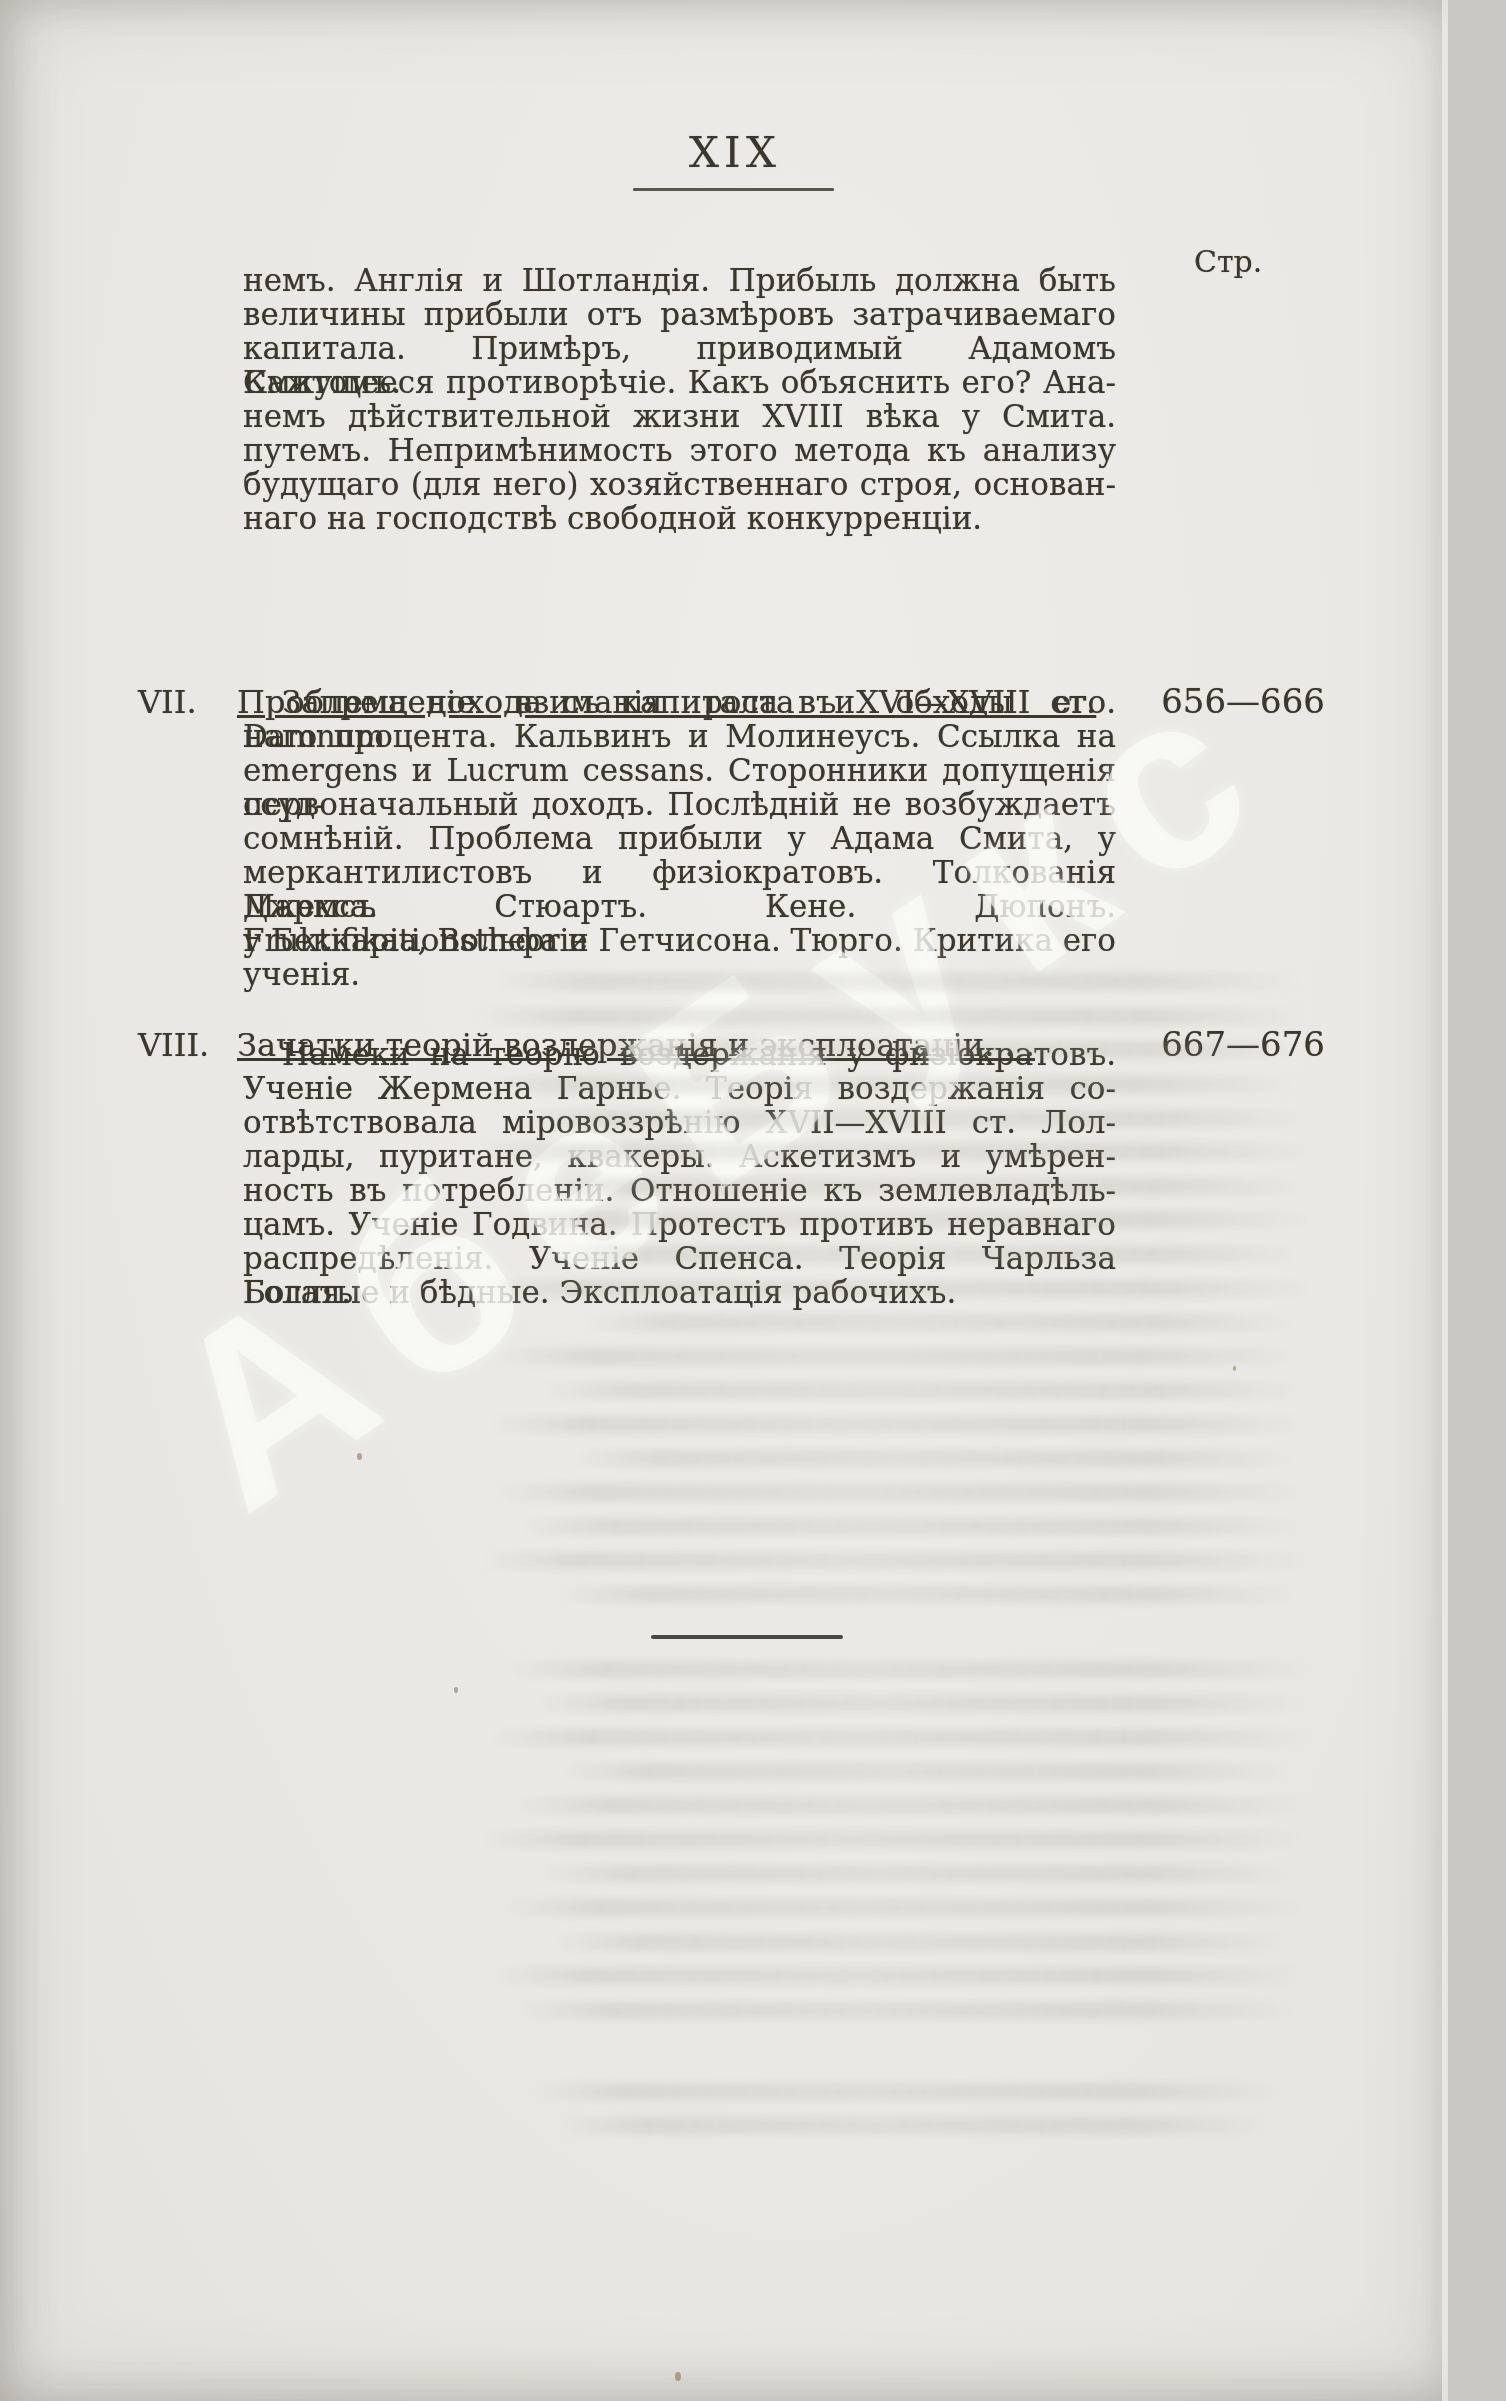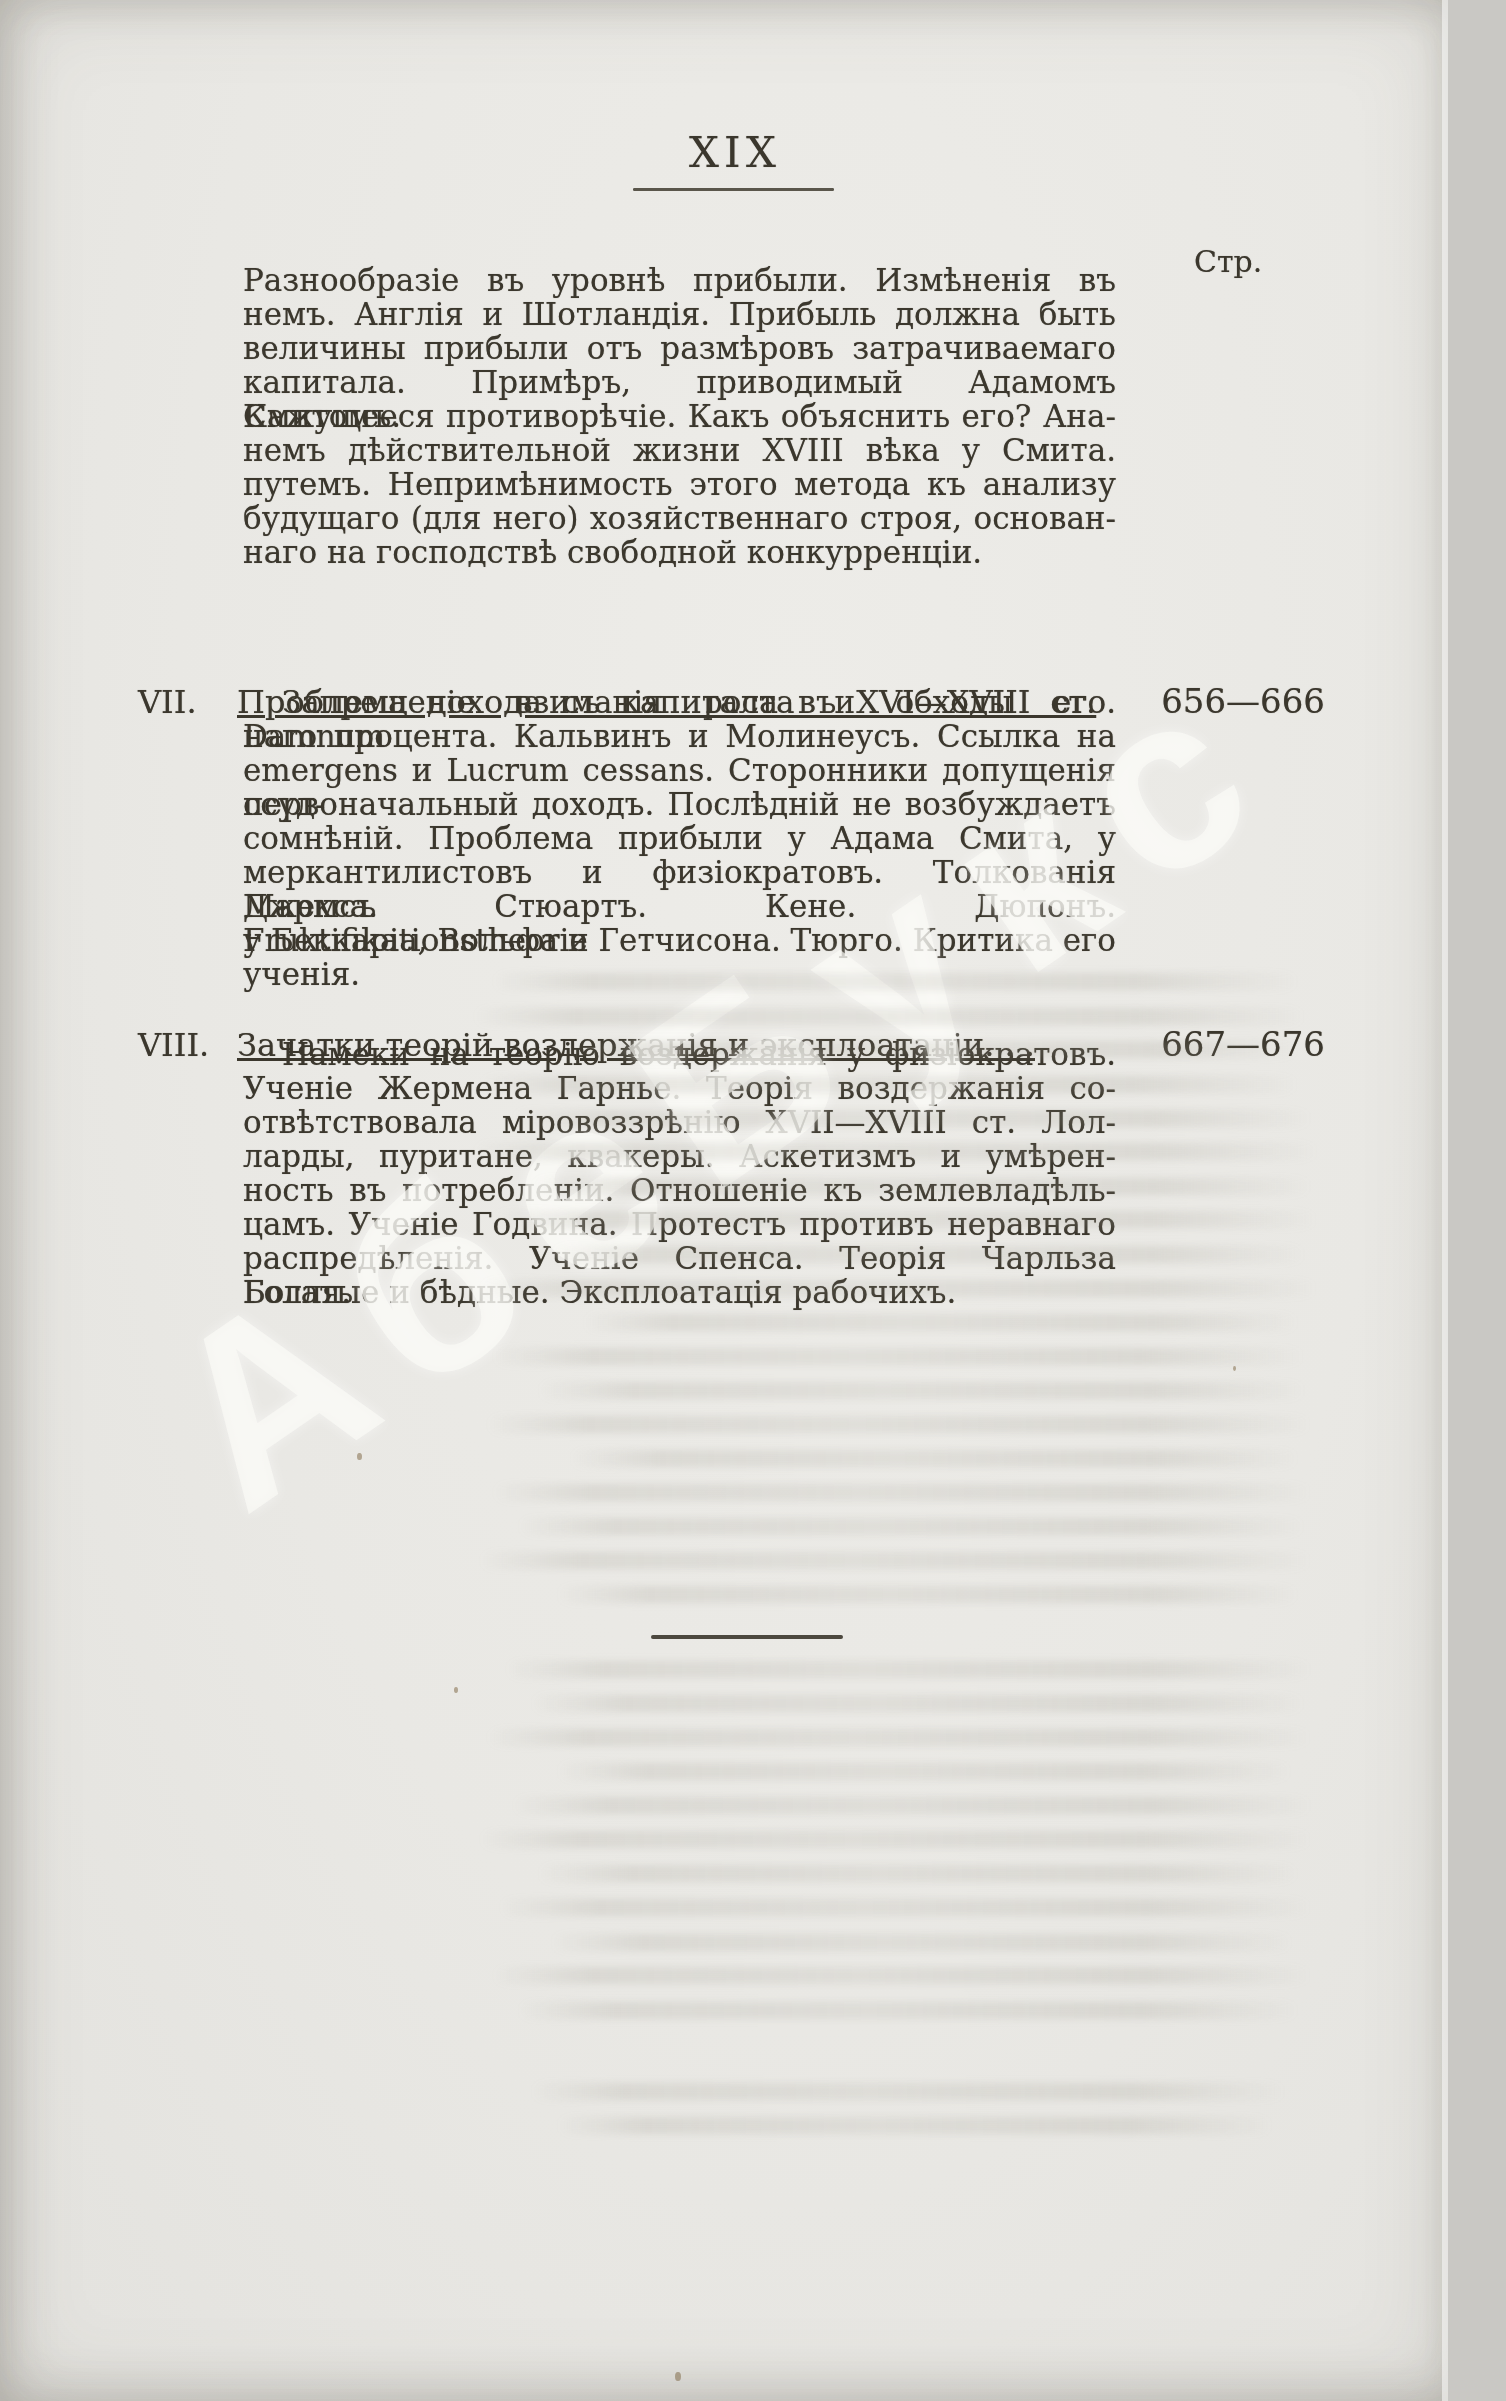--- a/index.html
+++ b/index.html
@@ -93,21 +93,20 @@
 <body>
 
 <div class="page" style="color: rgb(59, 55, 45);">
 
   <div class="folio ink">XIX</div>
   <div class="folio-rule"></div>
 
   <div class="col-header ink">Стр.</div>
 
   <div class="para intro ink">
-      <div class="line jline">Разнообразіе въ уровнѣ прибыли. Измѣненія въ</div>
       <div class="line jline">немъ. Англія и Шотландія. Прибыль должна быть</div>
       <div class="line jline">величины прибыли отъ размѣровъ затрачиваемаго</div>
       <div class="line jline">капитала. Примѣръ, приводимый Адамомъ Смитомъ.</div>
       <div class="line jline">Кажущееся противорѣчіе. Какъ объяснить его? Ана-</div>
       <div class="line jline">немъ дѣйствительной жизни XVIII вѣка у Смита.</div>
       <div class="line jline">путемъ. Непримѣнимость этого метода къ анализу</div>
       <div class="line jline">будущаго (для него) хозяйственнаго строя, основан-</div>
       <div class="line jline last">наго на господствѣ свободной конкурренціи.</div>
     </div>
 

